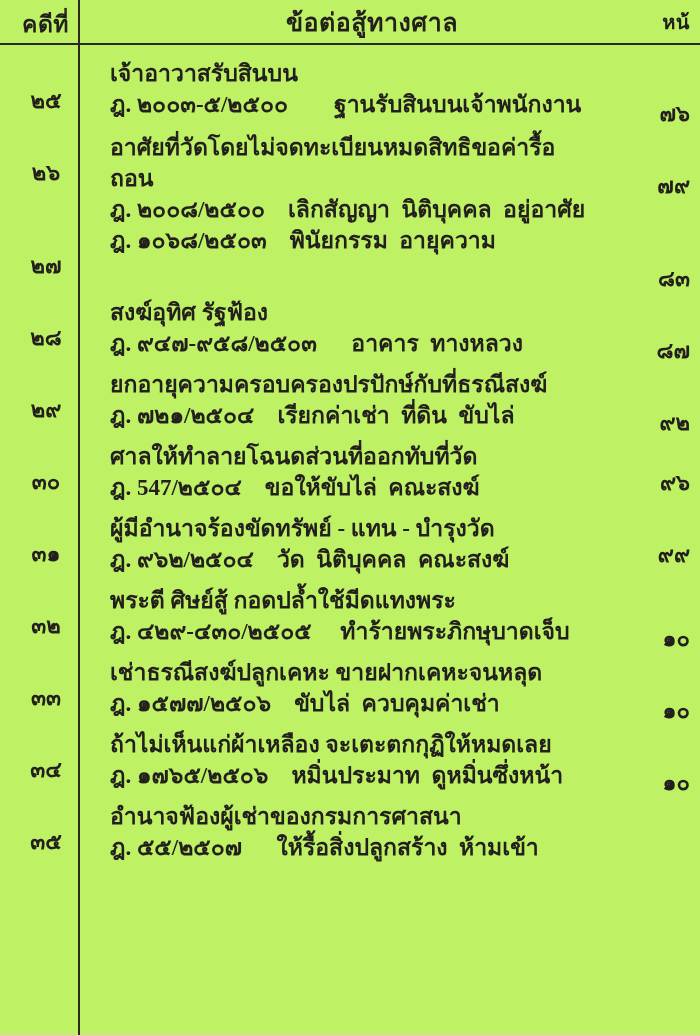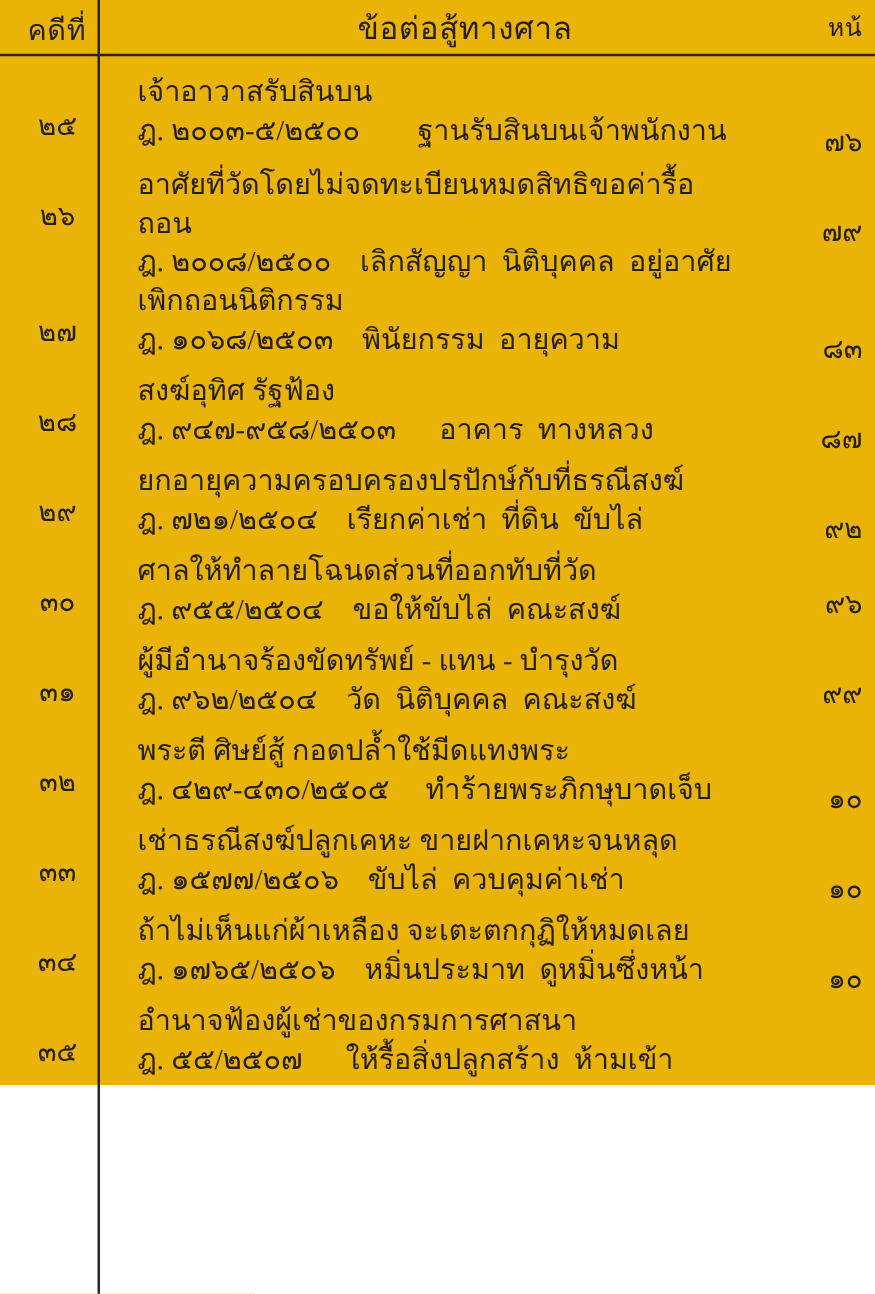--- a/index.html
+++ b/index.html
@@ -11,23 +11,24 @@
     height: 1035px;
     background: #ffffff;
     font-family: "Liberation Serif", "DejaVu Serif", serif;
     color: #231f1c;
     overflow: hidden;
     position: relative;
   }
   .page {
     position: relative;
     width: 700px;
-    height: 868px;
-    background: #eab308;
+    height: 1035px;
+    background: #bef264;
     box-sizing: border-box;
+    font-weight: bold;
   }
   
   .header {
     position: relative;
     height: 44px;
   }
   .hdr-left {
     position: absolute;
     left: 22px;
     top: 6px;
@@ -128,21 +129,20 @@
 
     <div class="entry" style="min-height:72px;">
       <div class="num" style="top:28px;">๒๖</div>
       <div class="title">อาศัยที่วัดโดยไม่จดทะเบียนหมดสิทธิขอค่ารื้อถอน</div>
       <div class="sub">ฎ. ๒๐๐๘/๒๕๐๐    เลิกสัญญา  นิติบุคคล  อยู่อาศัย</div>
       <div class="pageno" style="top:36px;">๗๙</div>
     </div>
 
     <div class="entry" style="min-height:72px;">
       <div class="num" style="top:28px;">๒๗</div>
-      <div class="title">เพิกถอนนิติกรรม</div>
       <div class="sub">ฎ. ๑๐๖๘/๒๕๐๓    พินัยกรรม  อายุความ</div>
       <div class="pageno" style="top:36px;">๘๓</div>
     </div>
 
     <div class="entry" style="min-height:72px;">
       <div class="num" style="top:28px;">๒๘</div>
       <div class="title">สงฆ์อุทิศ  รัฐฟ้อง</div>
       <div class="sub">ฎ. ๙๔๗-๙๕๘/๒๕๐๓      อาคาร  ทางหลวง</div>
       <div class="pageno" style="top:36px;">๘๗</div>
     </div>
@@ -150,21 +150,21 @@
     <div class="entry" style="min-height:72px;">
       <div class="num" style="top:28px;">๒๙</div>
       <div class="title">ยกอายุความครอบครองปรปักษ์กับที่ธรณีสงฆ์</div>
       <div class="sub">ฎ. ๗๒๑/๒๕๐๔    เรียกค่าเช่า  ที่ดิน  ขับไล่</div>
       <div class="pageno" style="top:36px;">๙๒</div>
     </div>
 
     <div class="entry" style="min-height:72px;">
       <div class="num" style="top:28px;">๓๐</div>
       <div class="title">ศาลให้ทำลายโฉนดส่วนที่ออกทับที่วัด</div>
-      <div class="sub">ฎ. ๙๕๕/๒๕๐๔    ขอให้ขับไล่  คณะสงฆ์</div>
+      <div class="sub">ฎ. 547/๒๕๐๔    ขอให้ขับไล่  คณะสงฆ์</div>
       <div class="pageno" style="top:24px;">๙๖</div>
     </div>
 
     <div class="entry" style="min-height:72px;">
       <div class="num" style="top:28px;">๓๑</div>
       <div class="title">ผู้มีอำนาจร้องขัดทรัพย์ - แทน - บำรุงวัด</div>
       <div class="sub">ฎ. ๙๖๒/๒๕๐๔    วัด  นิติบุคคล  คณะสงฆ์</div>
       <div class="pageno" style="top:24px;">๙๙</div>
     </div>
 

